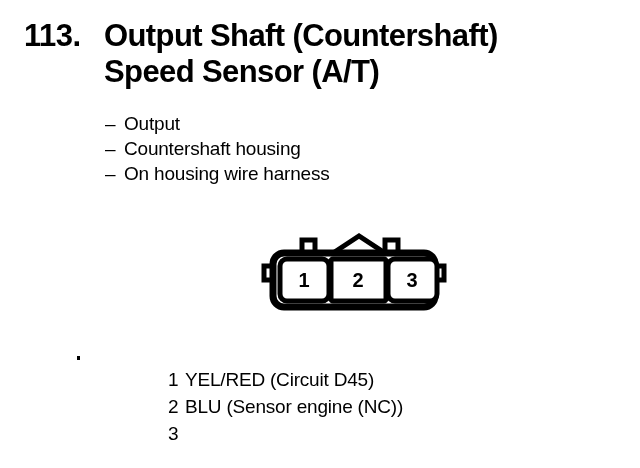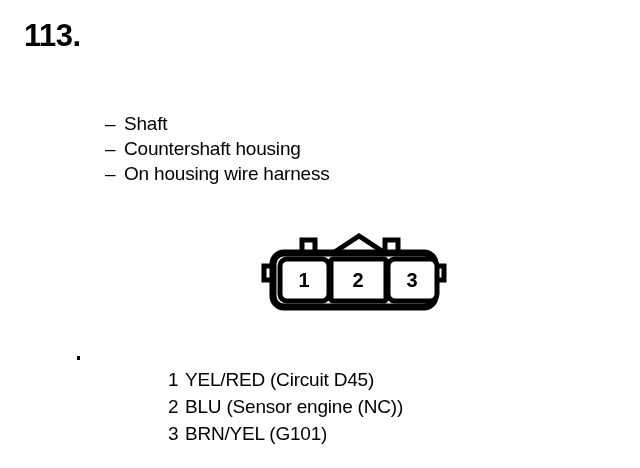--- a/index.html
+++ b/index.html
@@ -118,27 +118,31 @@
   }
 </style>
 </head>
 <body>
 
 <div class="page">
 
   <div class="title-block">
     <div class="title-row">
       <div class="title-number">113.</div>
+      <div class="title-lines">
+        <div class="title-line">Output Shaft (Countershaft)</div>
+        <div class="title-line">Speed Sensor (A/T)</div>
+      </div>
     </div>
   </div>
 
   <div class="attr-list">
     <div class="attr-item">
       <span class="attr-dash">–</span>
-      <span>Shaft</span>
+      <span>Output</span>
     </div>
     <div class="attr-item">
       <span class="attr-dash">–</span>
       <span>Countershaft housing</span>
     </div>
     <div class="attr-item">
       <span class="attr-dash">–</span>
       <span>On housing wire harness</span>
     </div>
   </div>
@@ -174,19 +178,18 @@
     <div class="legend-row">
       <span class="legend-num">1</span>
       <span class="legend-text">YEL/RED (Circuit D45)</span>
     </div>
     <div class="legend-row">
       <span class="legend-num">2</span>
       <span class="legend-text">BLU (Sensor engine (NC))</span>
     </div>
     <div class="legend-row">
       <span class="legend-num">3</span>
-      <span class="legend-text">BRN/YEL (G101)</span>
     </div>
   </div>
 
   <div class="speck"></div>
 
 </div>
 
 </body></html>

